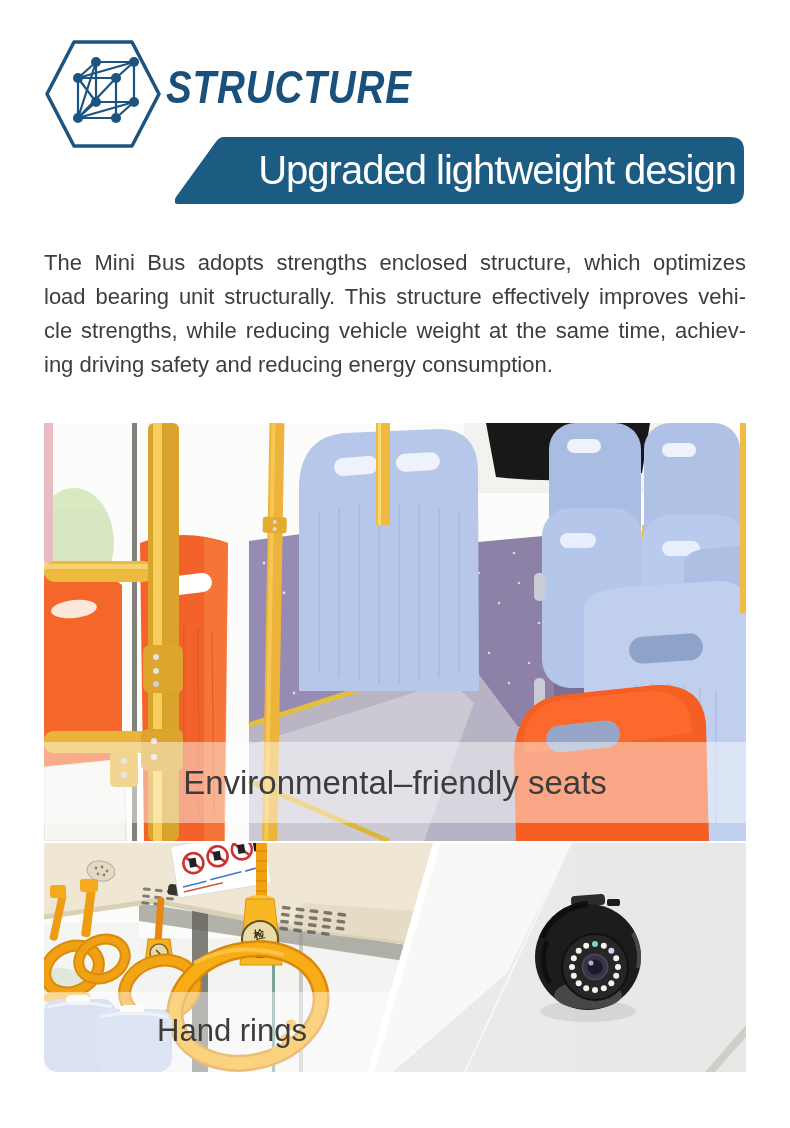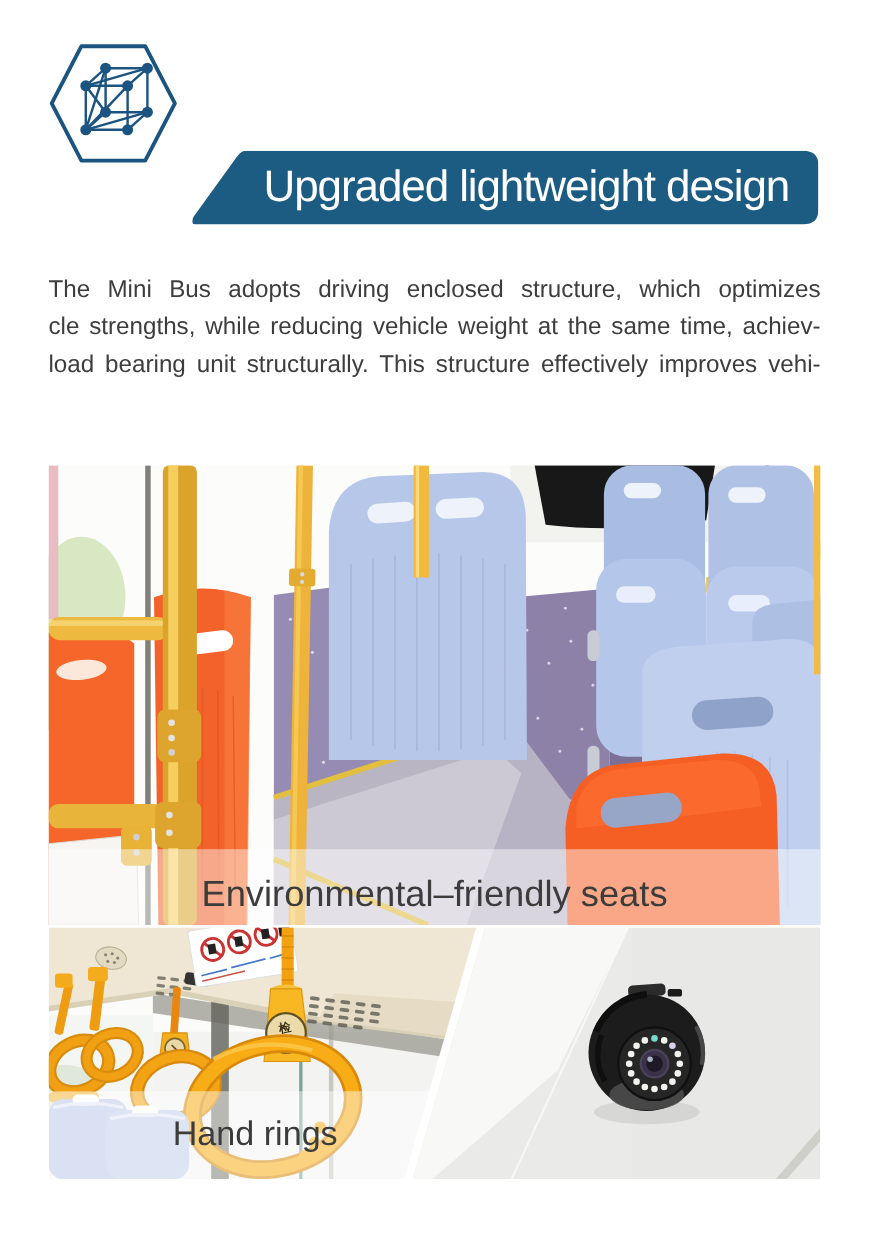--- a/index.html
+++ b/index.html
@@ -7,37 +7,37 @@
         font-family:"Liberation Sans","DejaVu Sans",sans-serif;}
   
   .hex-icon{position:absolute;left:44px;top:36px;width:118px;height:116px;}
   .page-title{position:absolute;left:166px;top:60px;margin:0;font-size:46px;font-weight:bold;
               font-style:italic;color:#1a517c;white-space:nowrap;}
   .page-title .squeeze{display:inline-block;transform:scaleX(.84);transform-origin:left center;letter-spacing:1px;}
   .banner{position:absolute;left:175px;top:137px;width:569px;height:67px;}
   .banner svg{position:absolute;left:0;top:0;}
   .banner-path{fill:#1d5c82;}
   .banner-label{position:absolute;left:46px;top:0;width:515px;height:67px;line-height:66px;
-                text-align:center;color:#ffffff;font-size:40px;letter-spacing:-1px;white-space:nowrap;}
+                text-align:right;color:#ffffff;font-size:40px;letter-spacing:-1px;white-space:nowrap;}
   
   .intro{position:absolute;left:44px;top:246px;width:702px;color:#3d3d3d;font-size:22px;}
   .pline{height:34px;line-height:34px;overflow:hidden;text-align:justify;text-align-last:justify;}
   .pline.last{text-align:left;text-align-last:left;}
   
   .fig{position:absolute;overflow:hidden;}
   .fig svg{position:absolute;left:0;top:0;display:block;}
   .fig-main{left:44px;top:423px;width:702px;height:418px;}
   .bottom-row{position:absolute;left:44px;top:843px;width:702px;height:229px;}
   .fig-rings{left:0;top:0;width:400px;height:229px;
              clip-path:polygon(0 0,389px 0,323px 100%,0 100%);}
   .fig-camera{left:331px;top:0;width:371px;height:229px;
               clip-path:polygon(66px 0,100% 0,100% 100%,0 100%);}
   .cap-strip{position:absolute;left:0;right:0;background:rgba(255,255,255,0.45);
              color:#3c3c3c;text-align:center;white-space:nowrap;}
-  .cap-main{top:349px;height:81px;line-height:81px;font-size:33px;}
+  .cap-main{top:319px;height:81px;line-height:81px;font-size:33px;}
   .cap-small{top:149px;height:80px;line-height:78px;font-size:31px;padding-left:20px;}
   .cap-rings{padding-right:44px;}
   .cap-camera{padding-left:36px;}
 </style>
 </head>
 <body>
 
 <div class="page">
 
   <svg class="hex-icon" viewBox="0 0 118 116">
@@ -62,32 +62,34 @@
         <circle cx="72" cy="42" r="5"></circle>
         <circle cx="34" cy="82" r="5"></circle>
       <circle cx="72" cy="82" r="5"></circle>
         <circle cx="52" cy="26" r="5"></circle>
         <circle cx="90" cy="26" r="5"></circle>
       <circle cx="52" cy="66" r="5"></circle>
         <circle cx="90" cy="66" r="5"></circle>
     </g>
   </svg>
 
+  <h1 class="page-title"><span class="squeeze">STRUCTURE</span></h1>
 
   <div class="banner">
     <svg width="569" height="67" viewBox="0 0 569 67">
       <path class="banner-path" d="M48,0 H555 Q569,0 569,13 V54 Q569,67 555,67 H3 Q-3,67 1,60 L40,6 Q44,0 48,0 Z"></path>
     </svg>
     <div class="banner-label">Upgraded lightweight design</div>
   </div>
 
   <div class="intro">
-    <div class="pline">The Mini Bus adopts driving enclosed structure, which optimizes</div>
+    <div class="pline">The Mini Bus adopts strengths enclosed structure, which optimizes</div>
+    <div class="pline">load bearing unit structurally. This structure effectively improves vehi-</div>
     <div class="pline">cle strengths, while reducing vehicle weight at the same time, achiev-</div>
-    <div class="pline">load bearing unit structurally. This structure effectively improves vehi-</div>
+    <div class="pline last">ing driving safety and reducing energy consumption.</div>
   </div>
 
   <div class="fig fig-main">
     <svg width="702" height="418" viewBox="0 0 702 418">
       <rect width="702" height="418" fill="#fcfcfb"></rect>
 
       <g opacity="0.8">
         <ellipse cx="30" cy="120" rx="40" ry="55" fill="#cfe3b4"></ellipse>
         <ellipse cx="15" cy="200" rx="35" ry="45" fill="#b9d49c"></ellipse>
         <ellipse cx="50" cy="170" rx="22" ry="30" fill="#e2eecf"></ellipse>

